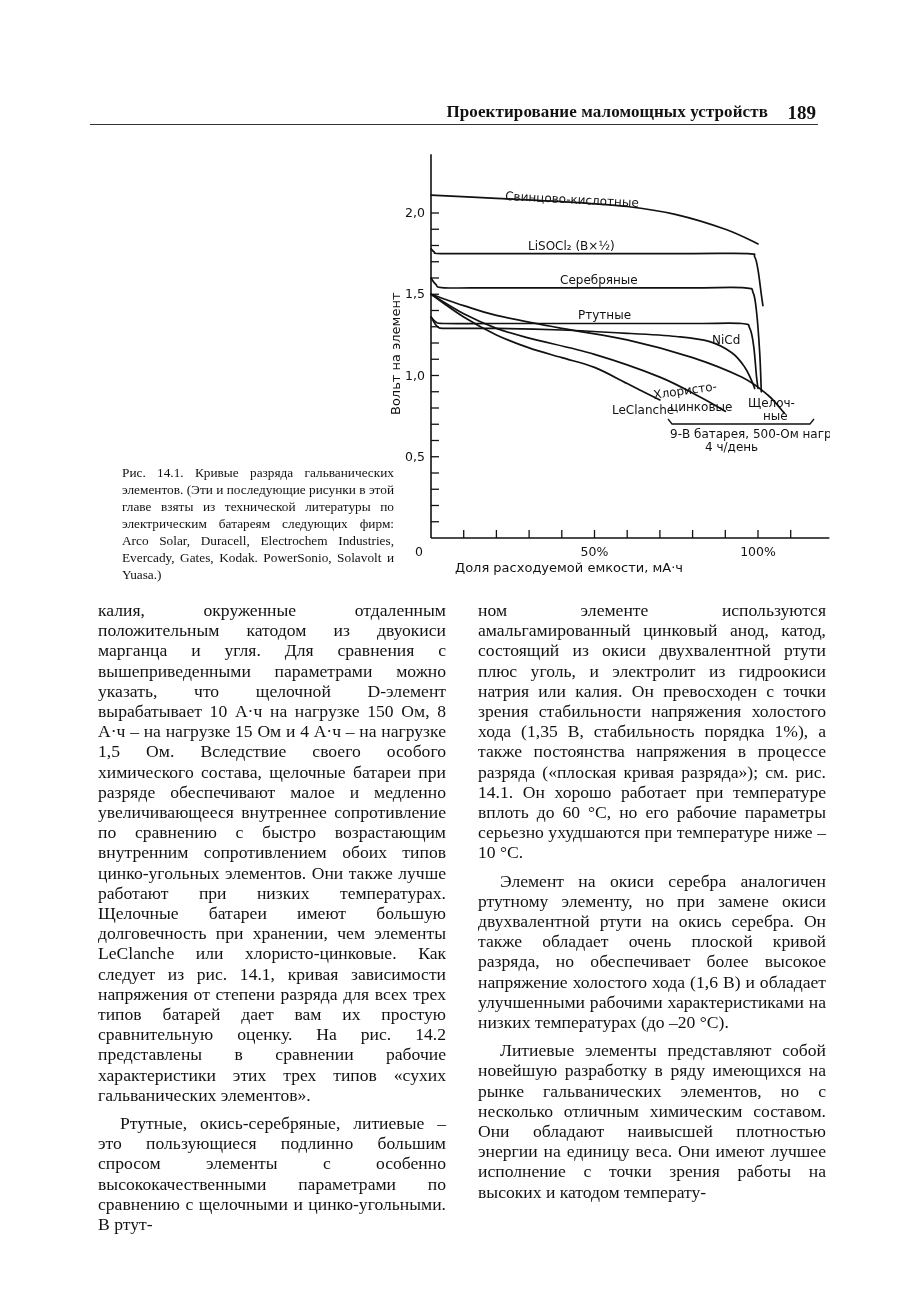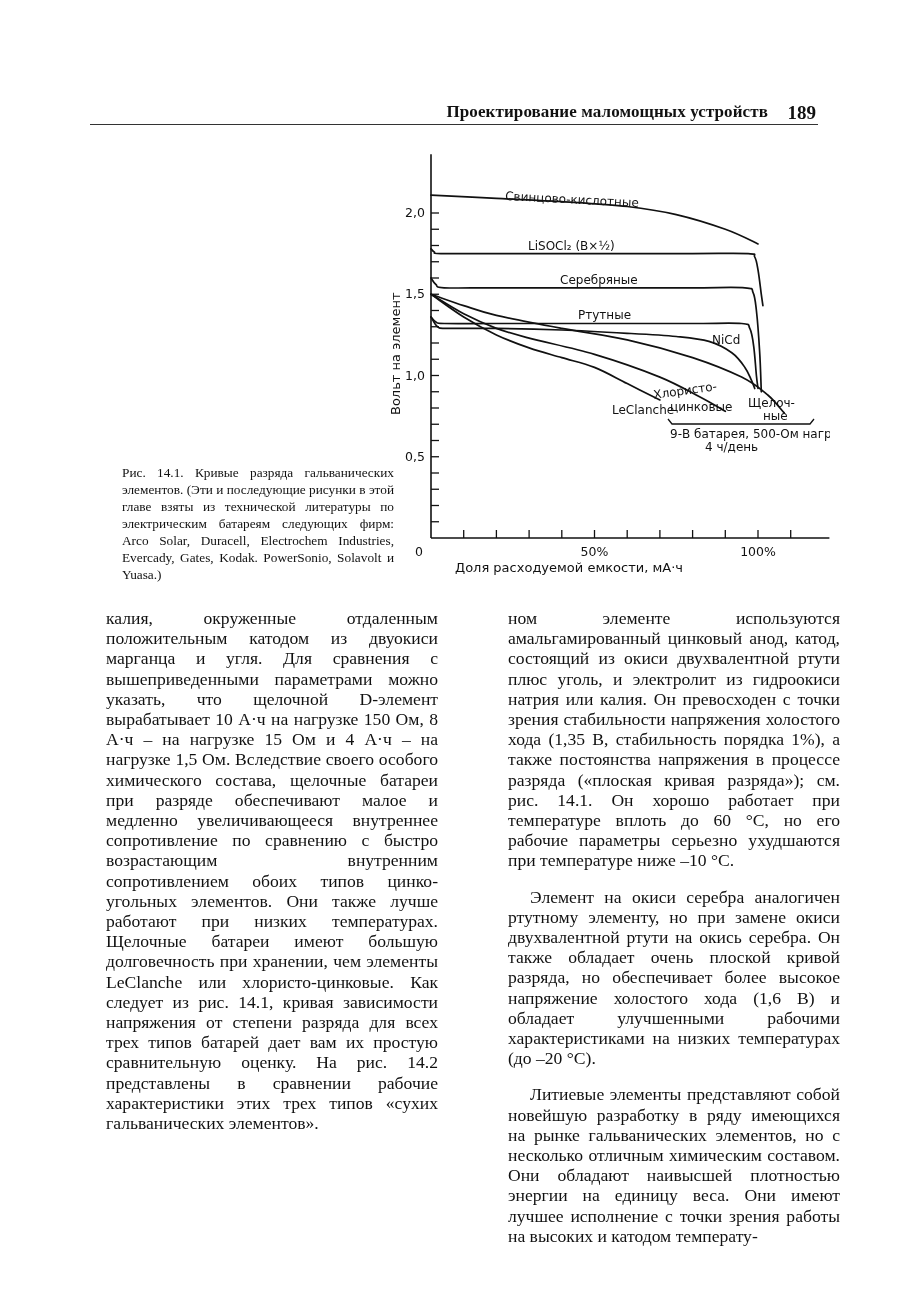--- a/index.html
+++ b/index.html
@@ -13,22 +13,22 @@
 
   #figure { position: absolute; left: 370px; top: 140px; width: 460px; height: 450px; }
   #figure svg { position: absolute; left: 0; top: 0; }
   .ct { font-family: "DejaVu Sans", sans-serif; font-size: 12px; fill: #111; }
   .ct-tick { font-family: "DejaVu Sans", sans-serif; font-size: 12.5px; fill: #111; }
 
   #caption { position: absolute; left: 90px; top: 464px; width: 272px; font-size: 13.3px; line-height: 17px; text-align: justify; margin-left: 32px; }
 
   .column { position: absolute; top: 592px; width: 364px; font-size: 17.6px; line-height: 20.2px; text-align: justify; }
   #col-left { left: 90px; }
-  #col-right { left: 492px; }
-  .column p { margin: 16px; }
+  #col-right { left: 470px; }
+  .column p { margin: 8px; }
   .column p.indent { text-indent: 22px; }
 </style>
 </head>
 <body>
 
 <div id="running-head" class="serif">
   <span class="title">Проектирование маломощных устройств</span>
   <span class="pageno">189</span>
 </div>
 <div id="head-rule"></div>
@@ -108,18 +108,19 @@
     </g>
     <text id="ylabel" class="ct" x="0" y="0" transform="translate(30 275) rotate(-90)" style="font-size:13px">Вольт на элемент</text>
     <text id="xlabel" class="ct" x="85" y="432" style="font-size:13px">Доля расходуемой емкости, мА·ч</text>
   </svg>
 </div>
 
 <div id="caption" class="serif">Рис. 14.1. Кривые разряда гальванических элементов. (Эти и последующие рисунки в этой главе взяты из технической литературы по электрическим батареям следующих фирм: Arco Solar, Duracell, Electrochem Industries, Evercady, Gates, Kodak. PowerSonio, Solavolt и Yuasa.)</div>
 
 <div id="col-left" class="column serif">
     <p>калия, окруженные отдаленным положительным катодом из двуокиси марганца и угля. Для сравнения с вышеприведенными параметрами можно указать, что щелочной D-элемент вырабатывает 10 А·ч на нагрузке 150 Ом, 8 А·ч – на нагрузке 15 Ом и 4 А·ч – на нагрузке 1,5 Ом. Вследствие своего особого химического состава, щелочные батареи при разряде обеспечивают малое и медленно увеличивающееся внутреннее сопротивление по сравнению с быстро возрастающим внутренним сопротивлением обоих типов цинко-угольных элементов. Они также лучше работают при низких температурах. Щелочные батареи имеют большую долговечность при хранении, чем элементы LeClanche или хлористо-цинковые. Как следует из рис. 14.1, кривая зависимости напряжения от степени разряда для всех трех типов батарей дает вам их простую сравнительную оценку. На рис. 14.2 представлены в сравнении рабочие характеристики этих трех типов «сухих гальванических элементов».</p>
+    <p class="indent">Ртутные, окись-серебряные, литиевые – это пользующиеся подлинно большим спросом элементы с особенно высококачественными параметрами по сравнению с щелочными и цинко-угольными. В ртут-</p>
   </div>
 <div id="col-right" class="column serif">
     <p>ном элементе используются амальгамированный цинковый анод, катод, состоящий из окиси двухвалентной ртути плюс уголь, и электролит из гидроокиси натрия или калия. Он превосходен с точки зрения стабильности напряжения холостого хода (1,35 В, стабильность порядка 1%), а также постоянства напряжения в процессе разряда («плоская кривая разряда»); см. рис. 14.1. Он хорошо работает при температуре вплоть до 60 °С, но его рабочие параметры серьезно ухудшаются при температуре ниже –10 °С.</p>
     <p class="indent">Элемент на окиси серебра аналогичен ртутному элементу, но при замене окиси двухвалентной ртути на окись серебра. Он также обладает очень плоской кривой разряда, но обеспечивает более высокое напряжение холостого хода (1,6 В) и обладает улучшенными рабочими характеристиками на низких температурах (до –20 °С).</p>
     <p class="indent">Литиевые элементы представляют собой новейшую разработку в ряду имеющихся на рынке гальванических элементов, но с несколько отличным химическим составом. Они обладают наивысшей плотностью энергии на единицу веса. Они имеют лучшее исполнение с точки зрения работы на высоких и катодом температу-</p>
   </div>
 
 </body></html>

